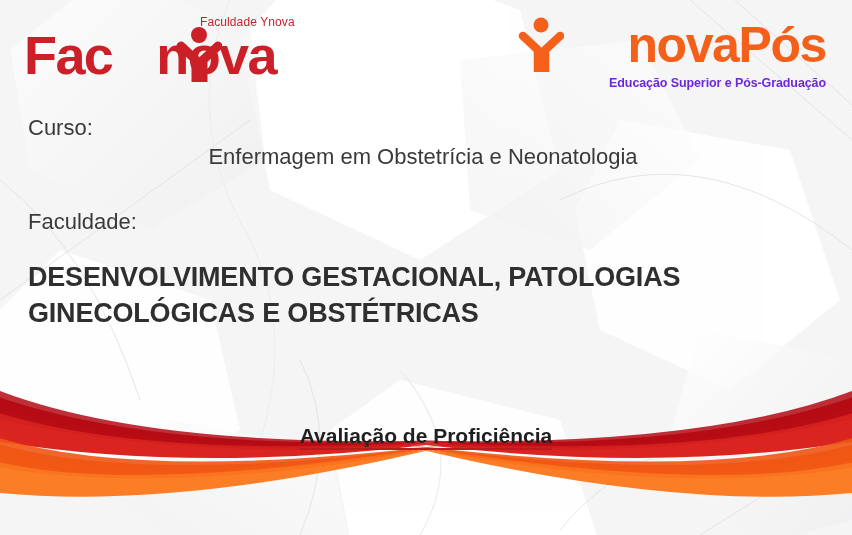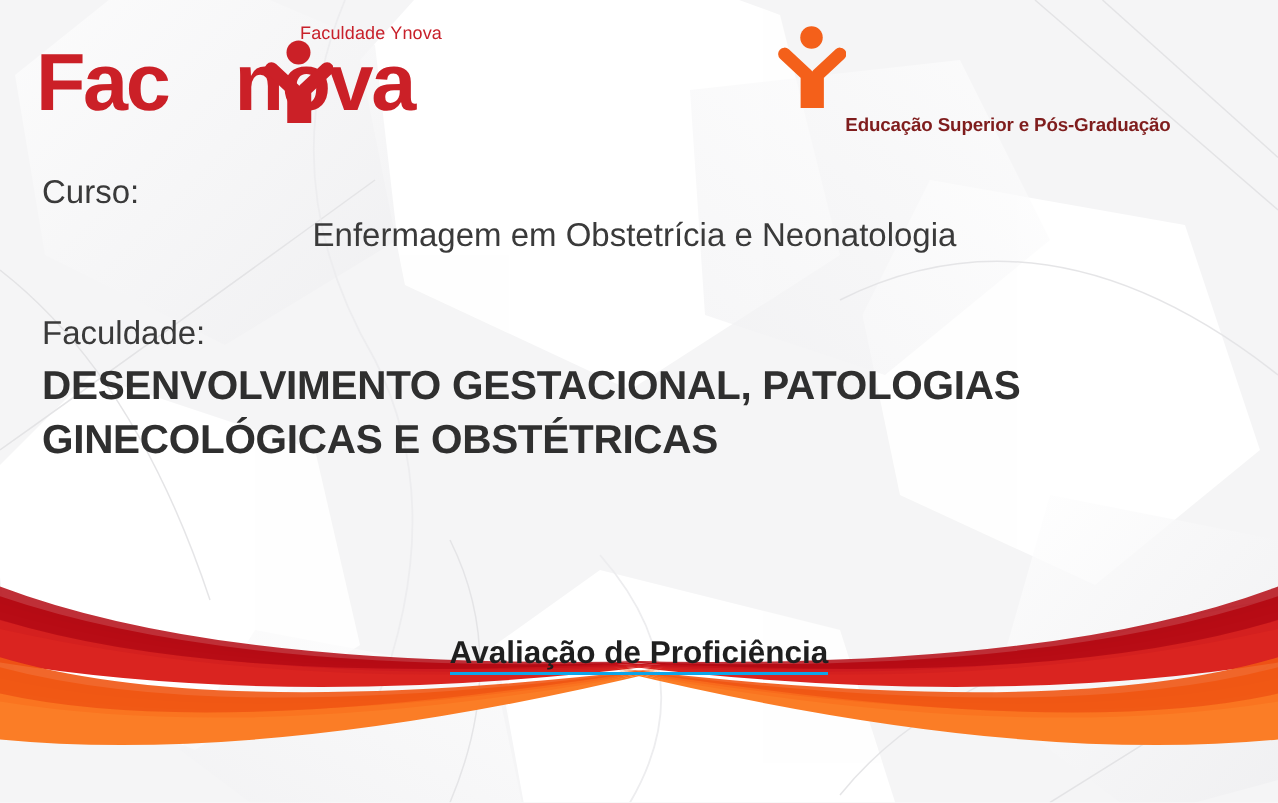--- a/index.html
+++ b/index.html
@@ -99,24 +99,24 @@
     color: #f4601a;
     letter-spacing: -1.4px;
     line-height: 1;
     white-space: nowrap;
   }
   .pos-sub {
     position: absolute;
     left: 0;
     top: 66px;
     width: 308px;
-    text-align: center;
+    text-align: right;
     font-size: 12.5px;
     font-weight: bold;
-    color: #7f1d1d;
+    color: #6d28d9;
     letter-spacing: -.1px;
     white-space: nowrap;
   }
 
   
   .content {
     position: absolute;
     left: 28px;
     top: 113px;
     width: 790px;
@@ -133,21 +133,21 @@
   .course-name {
     font-size: 22px;
     color: #3a3a3a;
     line-height: 1.32;
     white-space: nowrap;
     text-align: center;
   }
 
   .disc-block { margin-top: 36px; }
   .disc-title {
-    margin-top: 4px;
+    margin-top: 24px;
     font-size: 27px;
     font-weight: bold;
     color: #2f2f2f;
     line-height: 1.32;
     letter-spacing: -.2px;
   }
 
   
   .banner {
     position: absolute;
@@ -164,21 +164,21 @@
     left: 0;
     top: 44px;
     width: 852px;
     text-align: center;
     font-size: 21px;
     font-weight: bold;
     color: #1f1f1f;
     z-index: 5;
   }
   .banner-title span {
-    border-bottom: 2px solid #0ea5e9;
+    border-bottom: 2px solid #b91c1c;
     padding-bottom: 1px;
   }
 </style>
 </head>
 <body>
 
 <div class="page">
 
   <div class="bg-layer">
     <svg viewBox="0 0 852 535" xmlns="http://www.w3.org/2000/svg" aria-hidden="true">
@@ -241,20 +241,21 @@
         <path d="M5 20 L20 34 L20 56 L27 56 L27 34 L42 20" stroke="#cb2027" stroke-width="9" stroke-linecap="round" stroke-linejoin="round" fill="none"></path>
       </svg>
     </div>
 
     <div class="logo-pos">
       <svg class="person pos" viewBox="0 0 46 56" aria-hidden="true">
         <circle cx="23" cy="9" r="7.5" fill="#f4601a"></circle>
         <path d="M5 20 L20 34 L20 56 L27 56 L27 34 L42 20" stroke="#f4601a" stroke-width="8.5" stroke-linecap="round" stroke-linejoin="round" fill="none"></path>
       </svg>
 
+      <div class="pos-main">novaPós</div>
 
       <div class="pos-sub">Educação Superior e Pós-Graduação</div>
     </div>
   </div>
 
   <div class="content">
 
     <div class="course-block">
       <div class="label">Curso:</div>
       <div class="course-name">Enfermagem em Obstetrícia e Neonatologia</div>

